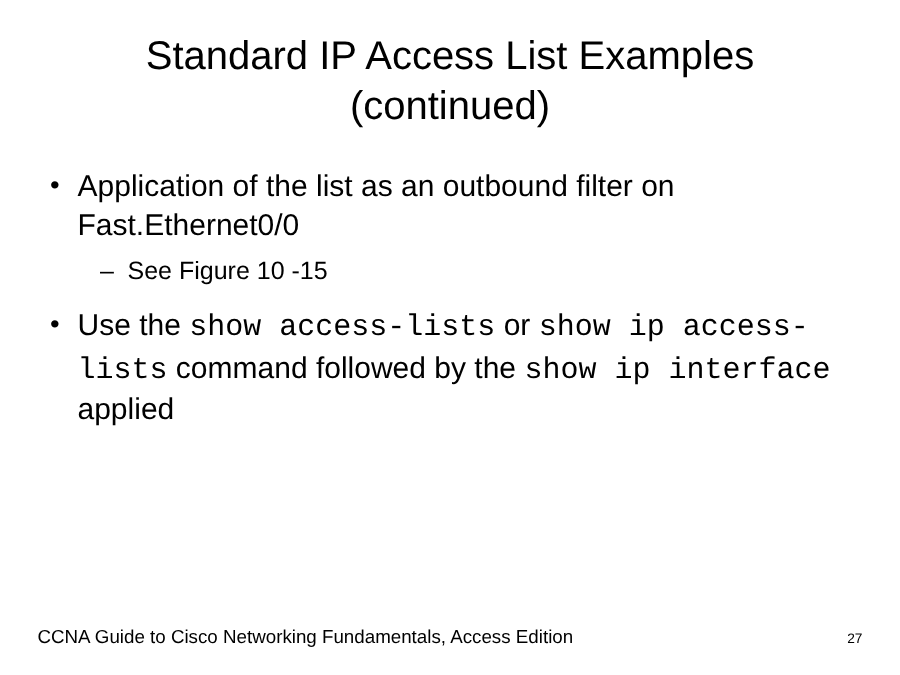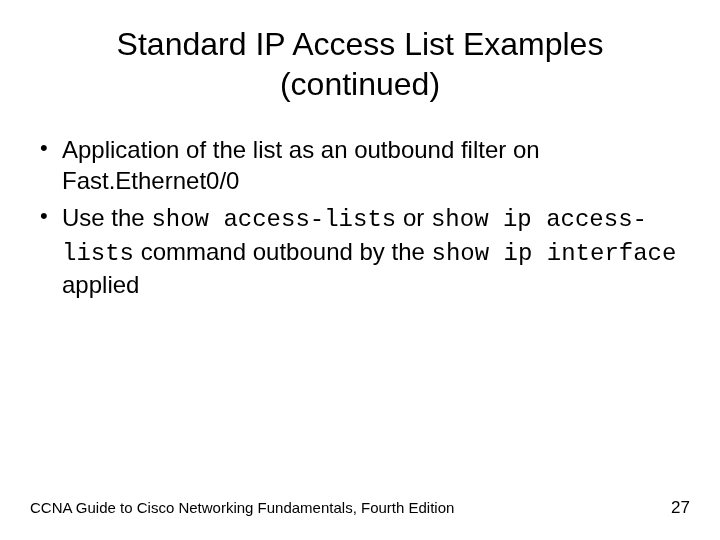--- a/index.html
+++ b/index.html
@@ -71,40 +71,43 @@
     position: absolute;
     bottom: 22px;
     left: 30px;
     right: 30px;
     display: flex;
     justify-content: space-between;
     align-items: baseline;
     font-size: 15px;
   }
   .footer .page {
-    font-size: 17px;
+    font-size: 11px;
   }
 </style>
 </head>
 <body>
 
 <div class="slide">
 
   <div class="title">Standard IP Access List Examples (continued)</div>
 
   <ul class="lvl1">
 
     <li>
       <span>Application of the list as an outbound filter on Fast.Ethernet0/0</span>
+      <ul class="lvl2">
+        <li>See Figure 10 -15</li>
+      </ul>
     </li>
 
     <li>
-      <span>Use the </span><span class="mono">show access-lists</span><span> or </span><span class="mono">show ip access-lists</span><span> command outbound by the </span><span class="mono">show ip interface</span><span> applied</span>
+      <span>Use the </span><span class="mono">show access-lists</span><span> or </span><span class="mono">show ip access-lists</span><span> command followed by the </span><span class="mono">show ip interface</span><span> applied</span>
     </li>
 
   </ul>
 
   <div class="footer">
-    <span>CCNA Guide to Cisco Networking Fundamentals, Fourth Edition</span>
+    <span>CCNA Guide to Cisco Networking Fundamentals, Access Edition</span>
     <span class="page">27</span>
   </div>
 
 </div>
 
 </body></html>

